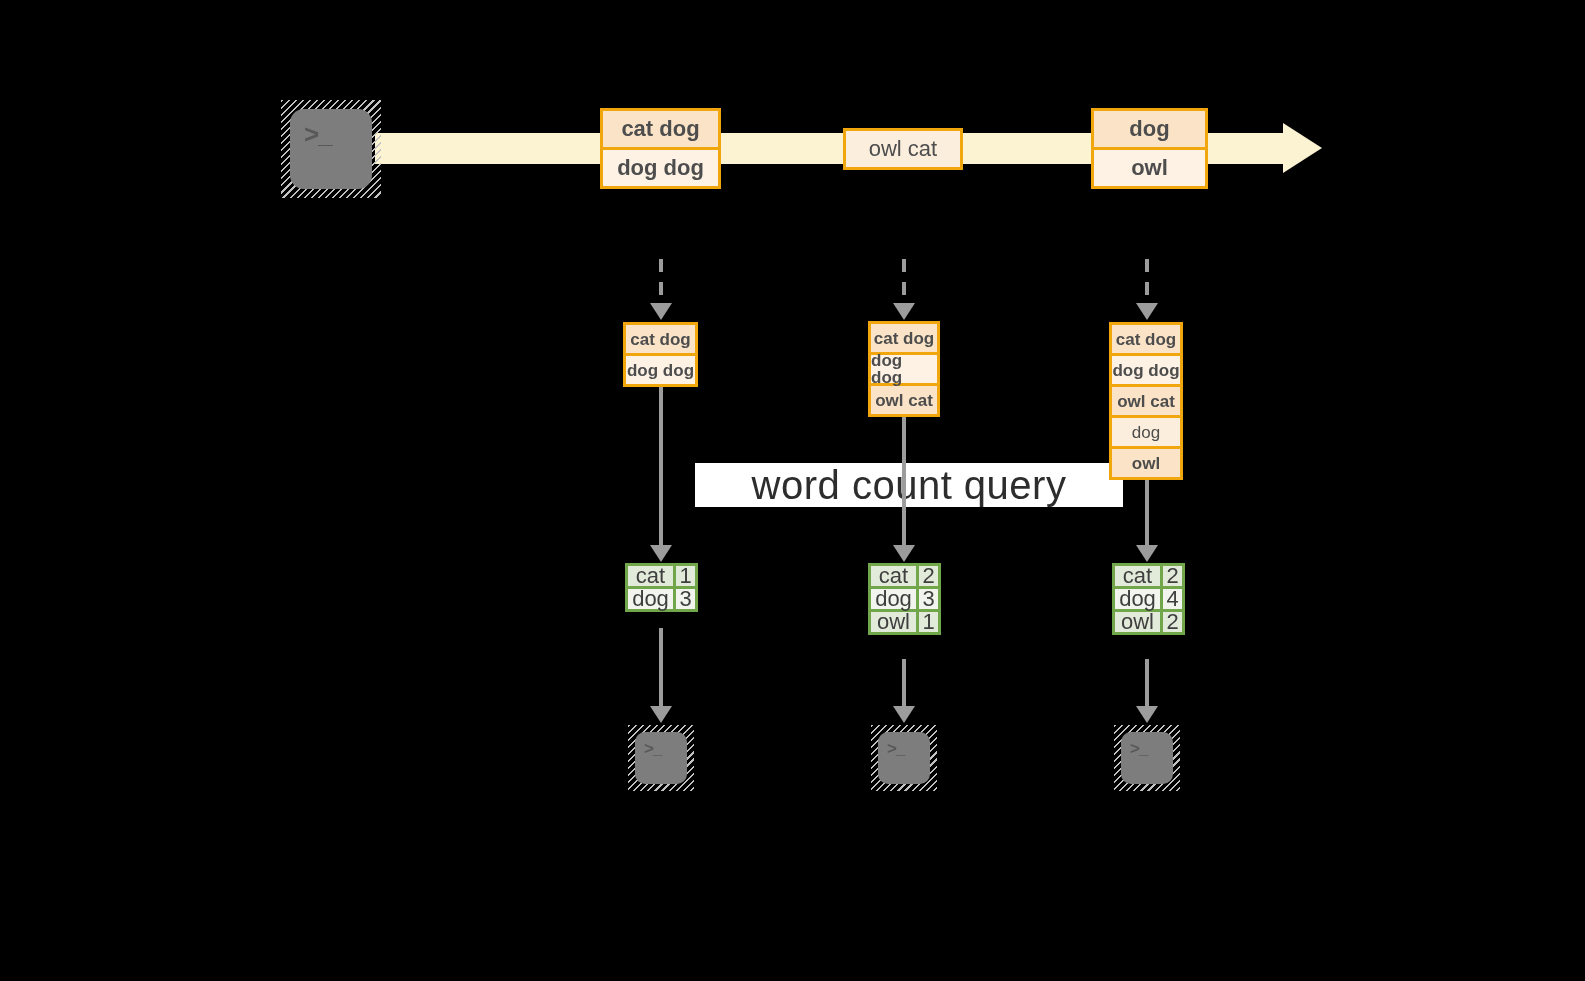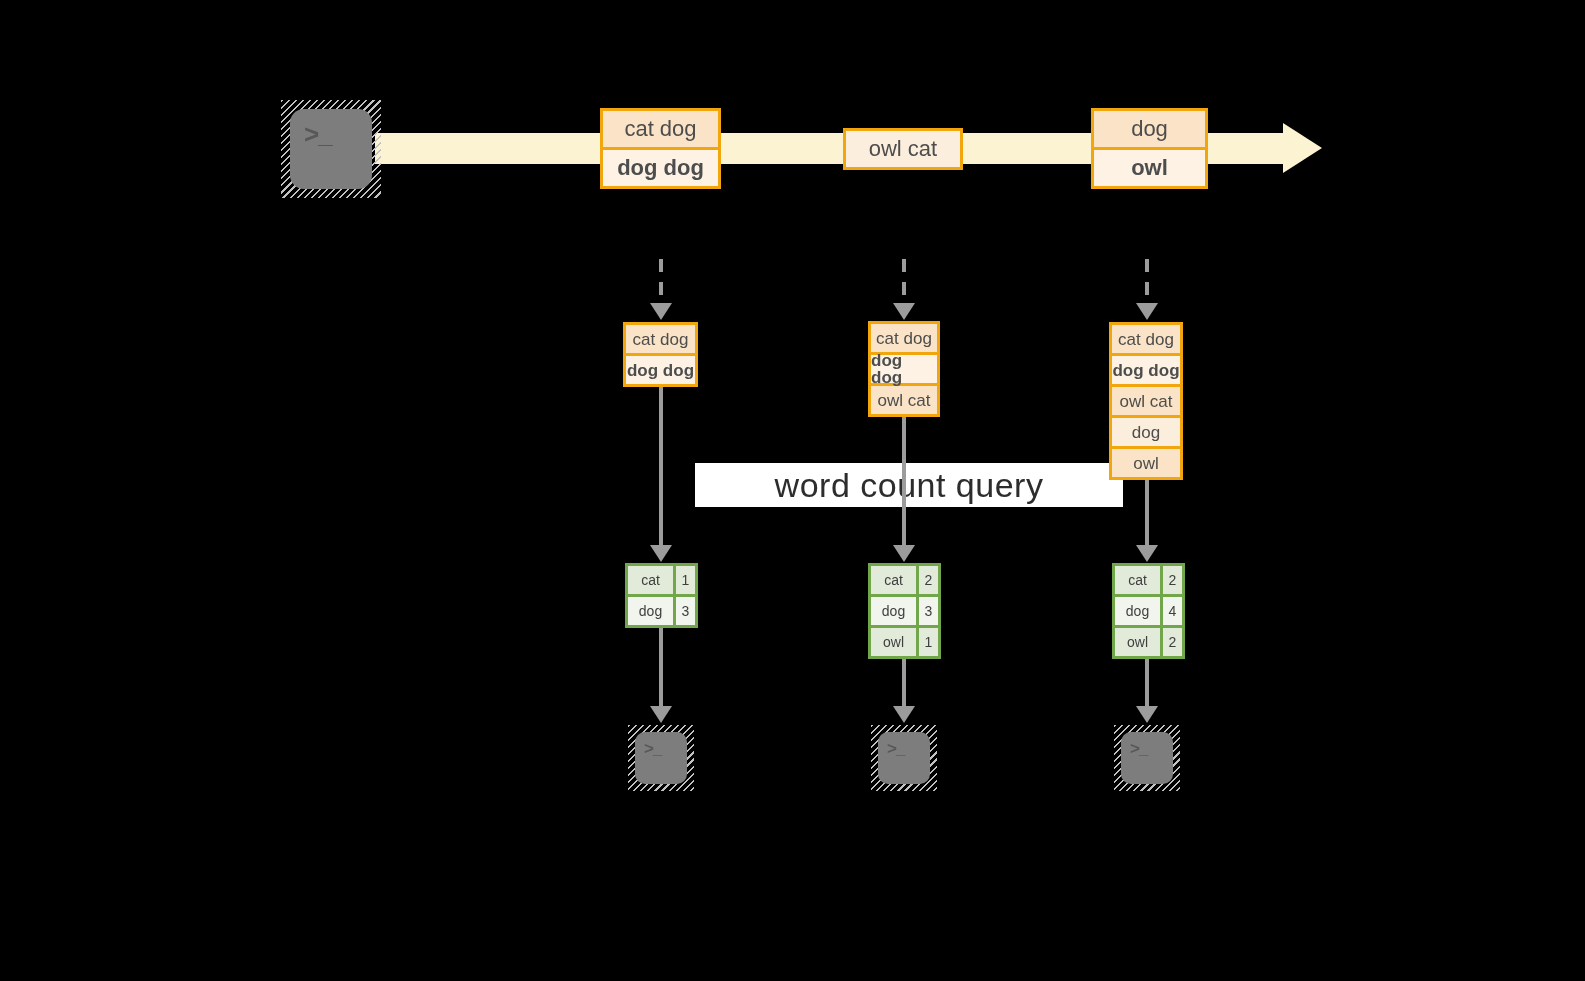--- a/index.html
+++ b/index.html
@@ -19,34 +19,34 @@
 
   
   .obox{
     display:flex;flex-direction:column;gap:3px;padding:3px;
     background:var(--box-border,#f1a60e);box-sizing:border-box;z-index:2;
   }
   .ocell{
     display:flex;align-items:center;justify-content:center;
     color:var(--text-dark,#4d4d4d);line-height:1;
   }
-  .tone-peach{background:var(--peach,#fae3c6);}
+  .tone-peach{background:var(--peach,#fae3c6);font-weight:bold;}
   .tone-cream{background:var(--cream,#fdf2e4);font-weight:bold;}
   .tone-cream2{background:var(--cream2,#fceedd);}
   .stream-cell{height:36px;font-size:22px;}
   .stack-cell{height:28px;font-size:17px;}
 
   
   .gtable{
     display:grid;grid-template-columns:45px 19px;gap:3px;padding:3px;
     background:var(--green-border,#71a74a);box-sizing:border-box;z-index:2;
   }
   .gcell{
-    height:28px;display:flex;align-items:center;justify-content:center;
-    color:#3f3f3f;font-size:14px;
+    height:20px;display:flex;align-items:center;justify-content:center;
+    color:#3f3f3f;font-size:22px;
   }
   .g-dark{background:var(--green-dark,#e2ead9);}
   .g-light{background:var(--green-light,#f1f5ed);}
 
   
   .varrow{display:flex;flex-direction:column;align-items:center;width:22px;z-index:3;}
   .stem{width:4px;background:var(--arrow-gray,#9c9c9c);}
   .stem-dashed{
     width:4px;background:repeating-linear-gradient(
       to bottom,var(--arrow-gray,#9c9c9c) 0 13px,transparent 13px 23px);
@@ -54,21 +54,21 @@
   .vhead{
     width:0;height:0;
     border-left:11px solid transparent;border-right:11px solid transparent;
     border-top:17px solid var(--arrow-gray,#9c9c9c);
   }
 
   
   .query-band{
     background:var(--query-bg,#fff);z-index:1;
     display:flex;align-items:center;justify-content:center;
-    color:#2d2d2d;font-size:34px;letter-spacing:0.5px;
+    color:#2d2d2d;font-size:40px;letter-spacing:0.5px;
   }
 
   
   .term{
     background:repeating-linear-gradient(
       135deg,#c2c2c2 0 1.5px,transparent 1.5px 5px);
     z-index:2;
   }
   .term-inner{
     position:absolute;background:var(--terminal-gray,#7d7d7d);

